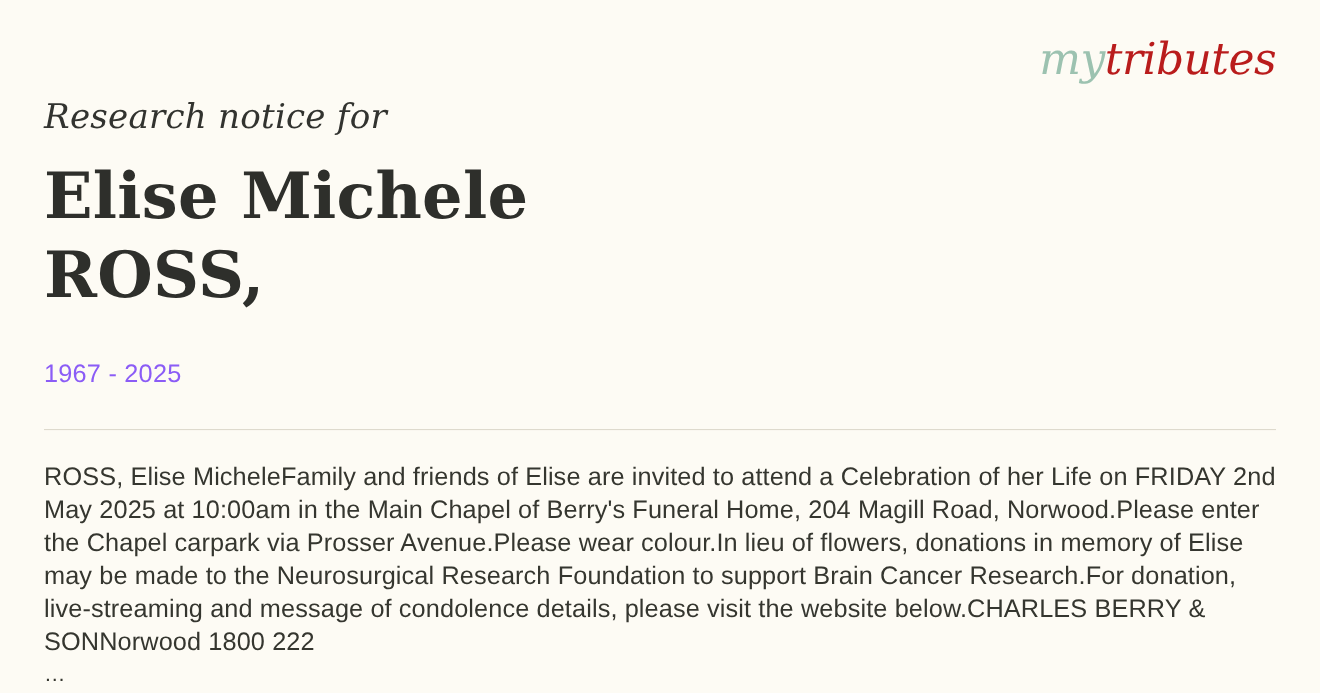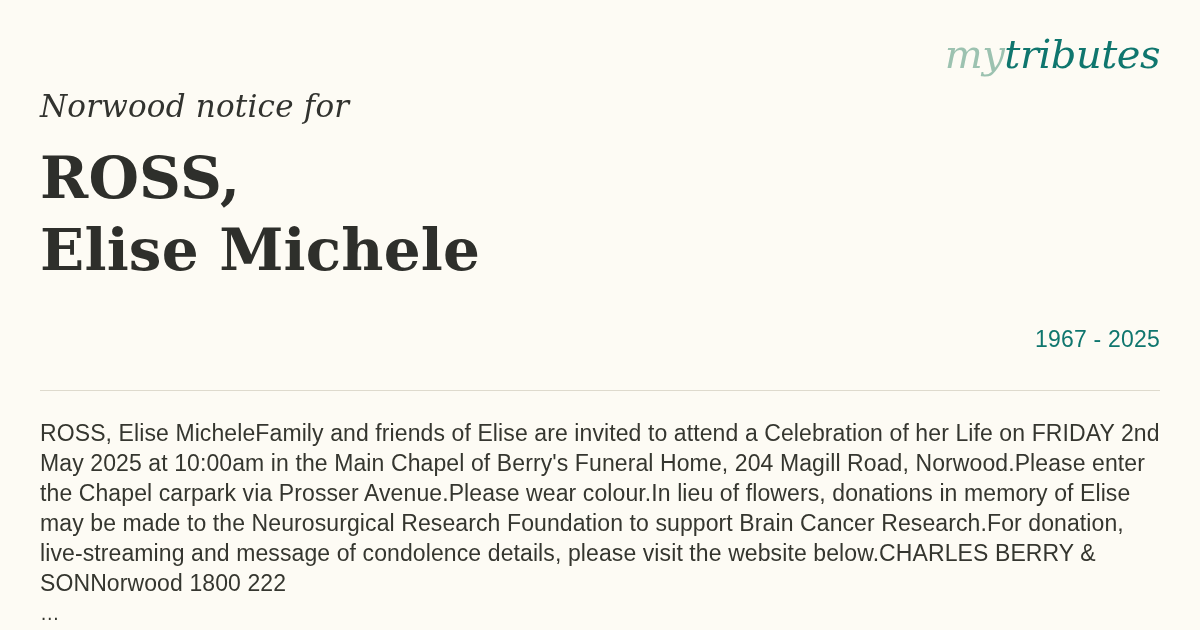--- a/index.html
+++ b/index.html
@@ -30,21 +30,21 @@
     letter-spacing: -0.5px;
     white-space: nowrap;
   }
   .brand .brand-my {
     color: #9cc2b0;
     font-style: italic;
     font-weight: 400;
     margin-left: 24px;
   }
   .brand .brand-tributes {
-    color: #0f766e;
+    color: #b91c1c;
     font-style: italic;
     font-weight: 400;
   }
   .content {
     position: absolute;
     left: 40px;
     top: 0;
     width: 1120px;
   }
   .eyebrow {
@@ -64,24 +64,23 @@
     color: #2e2f2b;
     margin-top: 18px;
     letter-spacing: 0.2px;
   }
   .name .line {
     display: block;
   }
   .years {
     font-family: "Liberation Sans", sans-serif;
     font-size: 23px;
-    color: #0f766e;
+    color: #8b5cf6;
     margin-top: 22px;
     letter-spacing: 0.2px;
-    text-align: right;
   }
   .divider {
     border: 0;
     border-top: 1px solid #dedacd;
     margin: 37px 0 0 0;
   }
   .body-text {
     font-family: "Liberation Sans", sans-serif;
     font-size: 23px;
     line-height: 30px;
@@ -102,25 +101,25 @@
 <body>
 
 <div class="page">
 
   <div class="brand">
     <span class="brand-my">my</span><span class="brand-tributes">tributes</span>
   </div>
 
   <div class="content">
 
-    <div class="eyebrow">Norwood notice for</div>
+    <div class="eyebrow">Research notice for</div>
 
     <h1 class="name">
+      <span class="line">Elise Michele</span>
       <span class="line">ROSS,</span>
-      <span class="line">Elise Michele</span>
     </h1>
 
     <div class="years">1967 - 2025</div>
 
     <hr class="divider">
 
     <div class="body-text">ROSS, Elise MicheleFamily and friends of Elise are invited to attend a Celebration of her Life on FRIDAY 2nd May 2025 at 10:00am in the Main Chapel of Berry's Funeral Home, 204 Magill Road, Norwood.Please enter the Chapel carpark via Prosser Avenue.Please wear colour.In lieu of flowers, donations in memory of Elise may be made to the Neurosurgical Research Foundation to support Brain Cancer Research.For donation, live-streaming and message of condolence details, please visit the website below.CHARLES BERRY &amp; SONNorwood 1800 222</div>
     <div class="ellipsis">…</div>
 
   </div>

